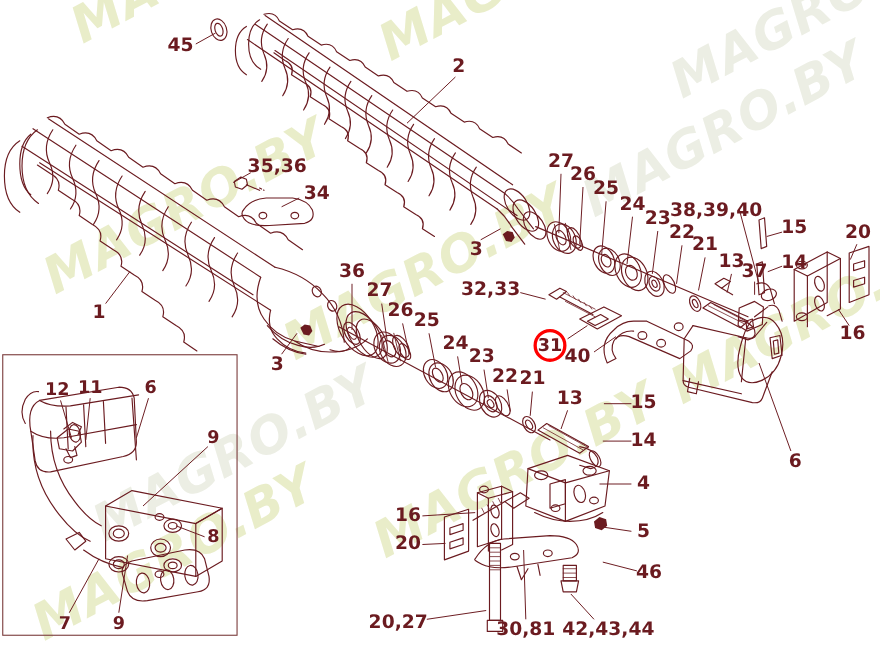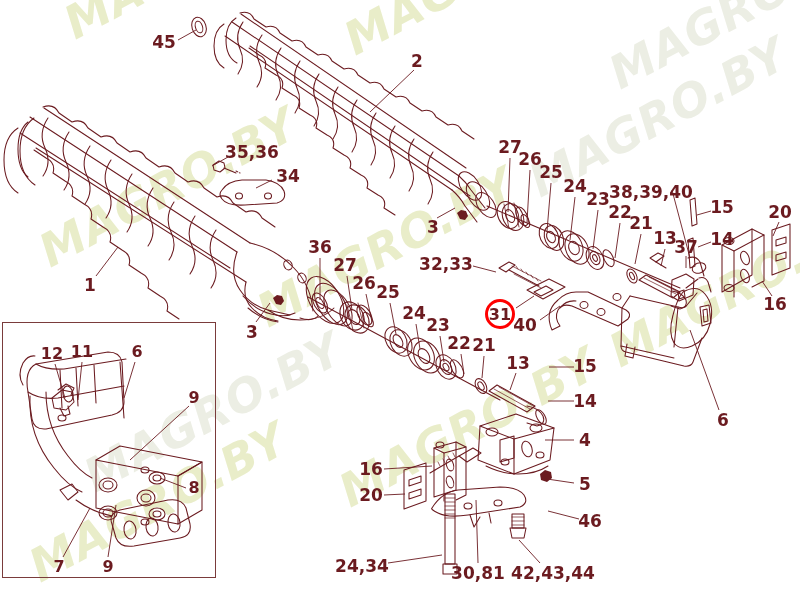--- a/index.html
+++ b/index.html
@@ -535,21 +535,21 @@
       <div class="lbl" style="left: 775px; top: 304px;">16</div>
       <div class="lbl" style="left: 723px; top: 420px;">6</div>
       <div class="lbl" style="left: 518px; top: 363px;">13</div>
       <div class="lbl" style="left: 585px; top: 366px;">15</div>
       <div class="lbl" style="left: 585px; top: 401px;">14</div>
       <div class="lbl" style="left: 585px; top: 440px;">4</div>
       <div class="lbl" style="left: 585px; top: 484px;">5</div>
       <div class="lbl" style="left: 590px; top: 521px;">46</div>
       <div class="lbl" style="left: 371px; top: 469px;">16</div>
       <div class="lbl" style="left: 371px; top: 495px;">20</div>
-      <div class="lbl" style="left: 362px; top: 566px;">24,34</div>
+      <div class="lbl" style="left: 362px; top: 566px;">20,27</div>
       <div class="lbl" style="left: 478px; top: 573px;">30,81</div>
       <div class="lbl" style="left: 553px; top: 573px;">42,43,44</div>
       <div class="lbl sm" style="left: 52px; top: 354px;">12</div>
       <div class="lbl sm" style="left: 82px; top: 352px;">11</div>
       <div class="lbl sm" style="left: 137px; top: 352px;">6</div>
       <div class="lbl sm" style="left: 194px; top: 398px;">9</div>
       <div class="lbl sm" style="left: 194px; top: 488px;">8</div>
       <div class="lbl sm" style="left: 59px; top: 567px;">7</div>
       <div class="lbl sm" style="left: 108px; top: 567px;">9</div>
       <div class="hot" style="left: 500px; top: 314px; text-align: center;">

